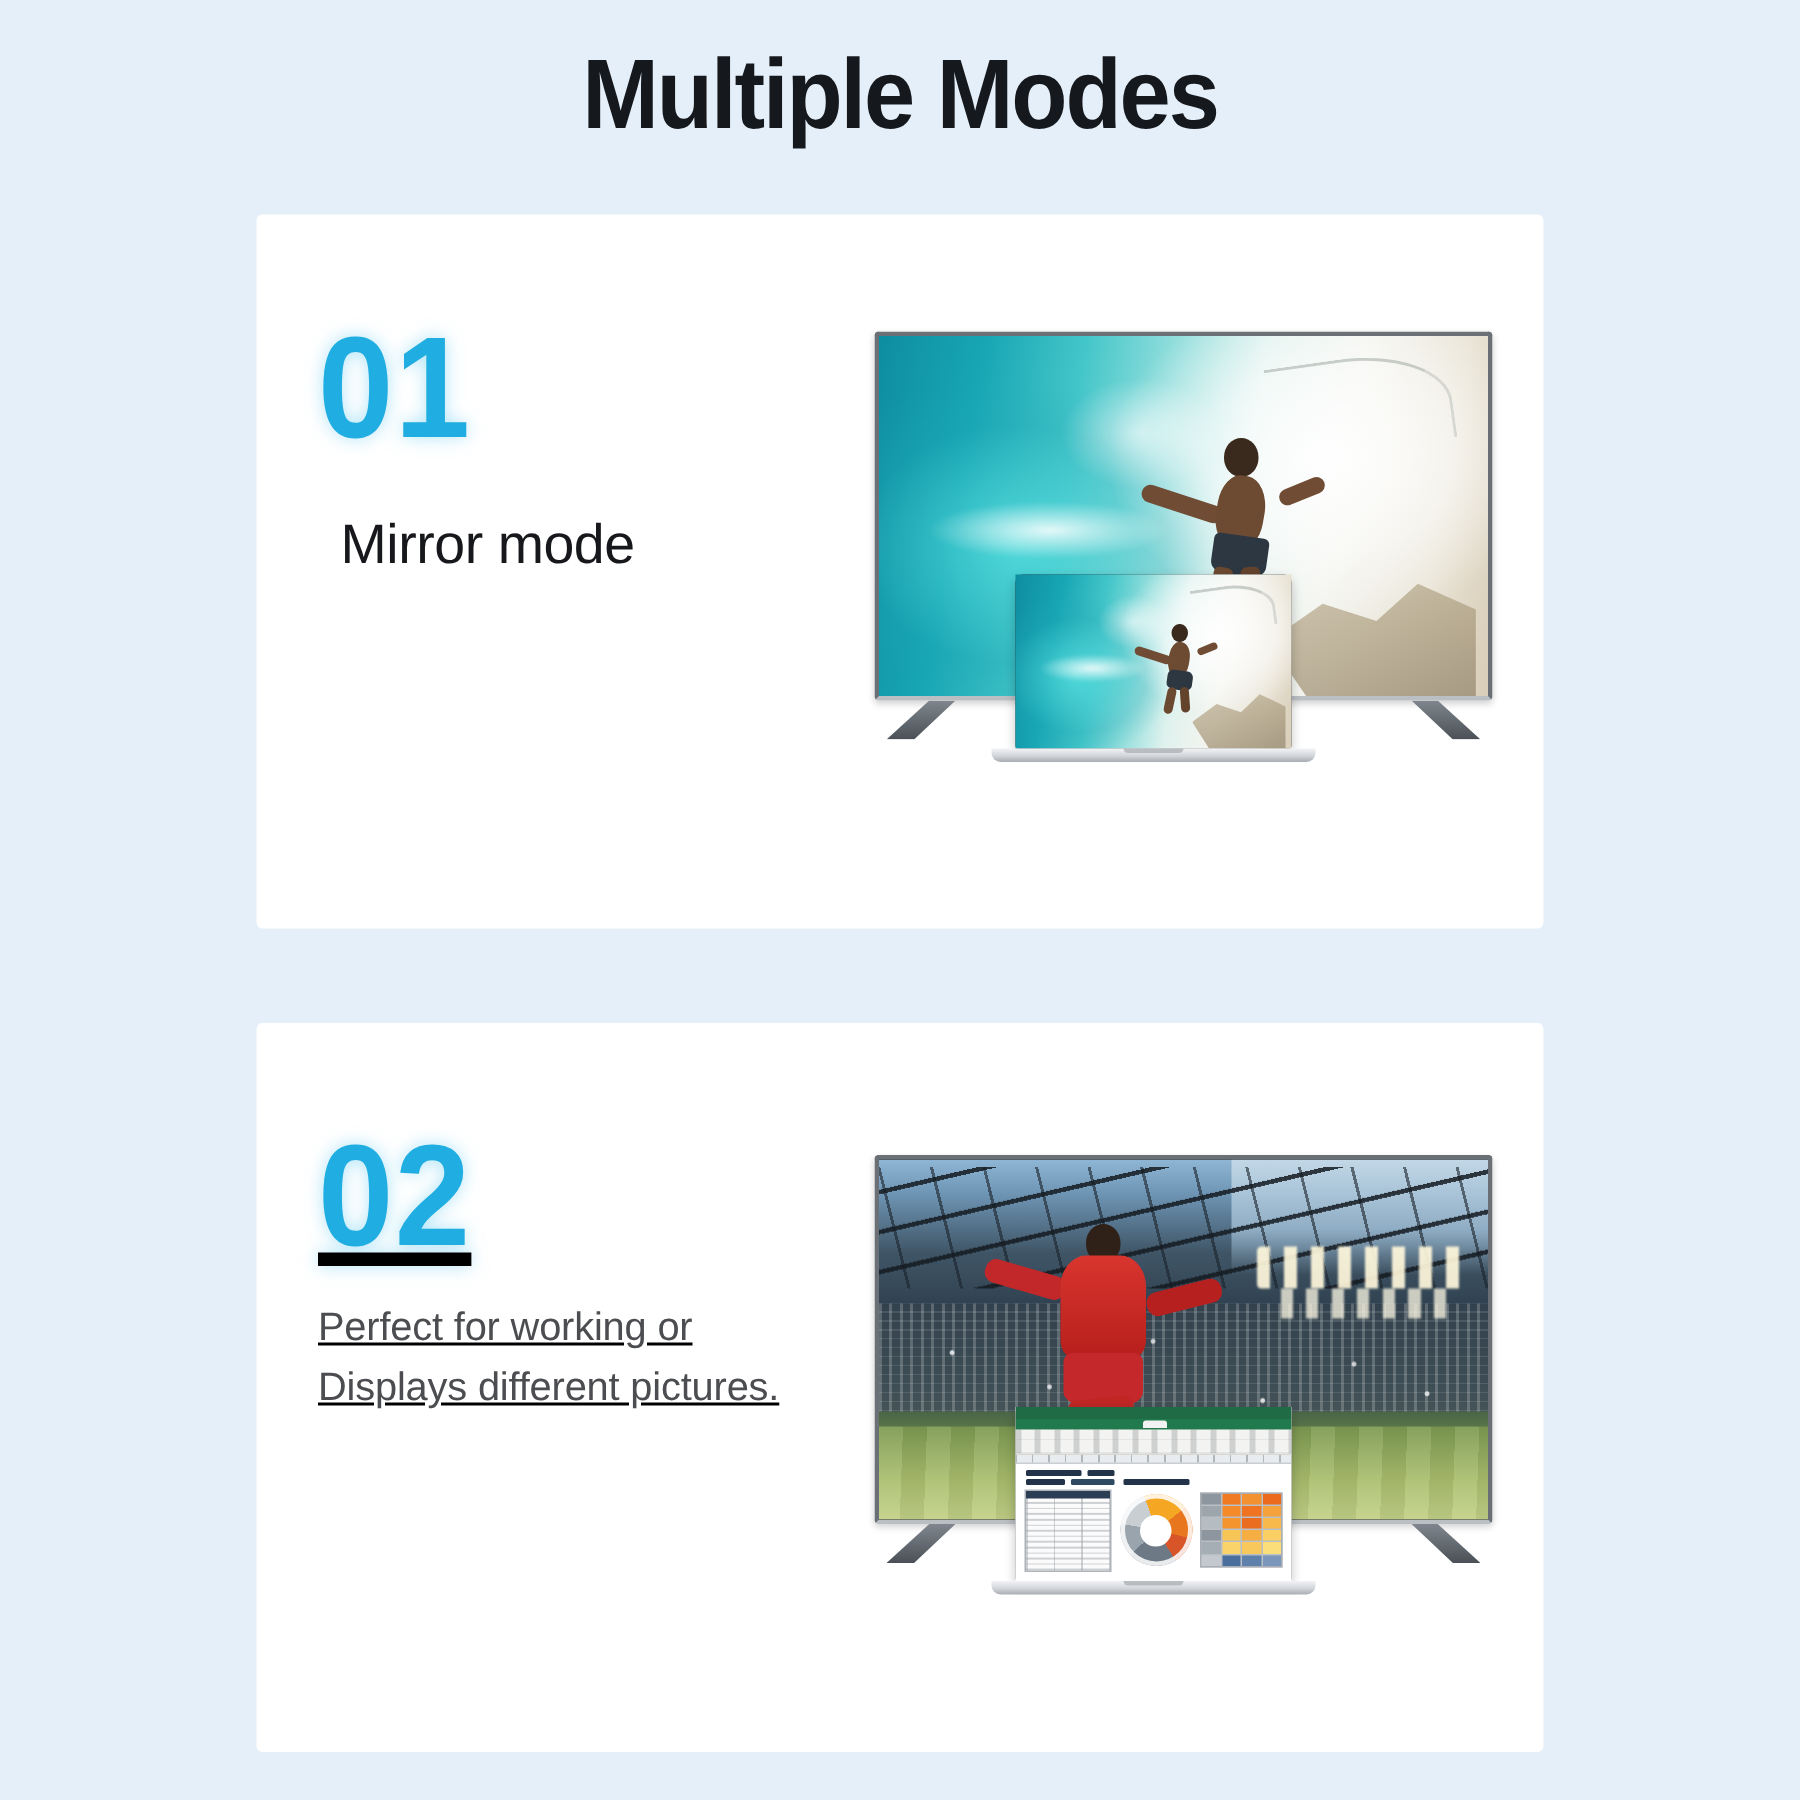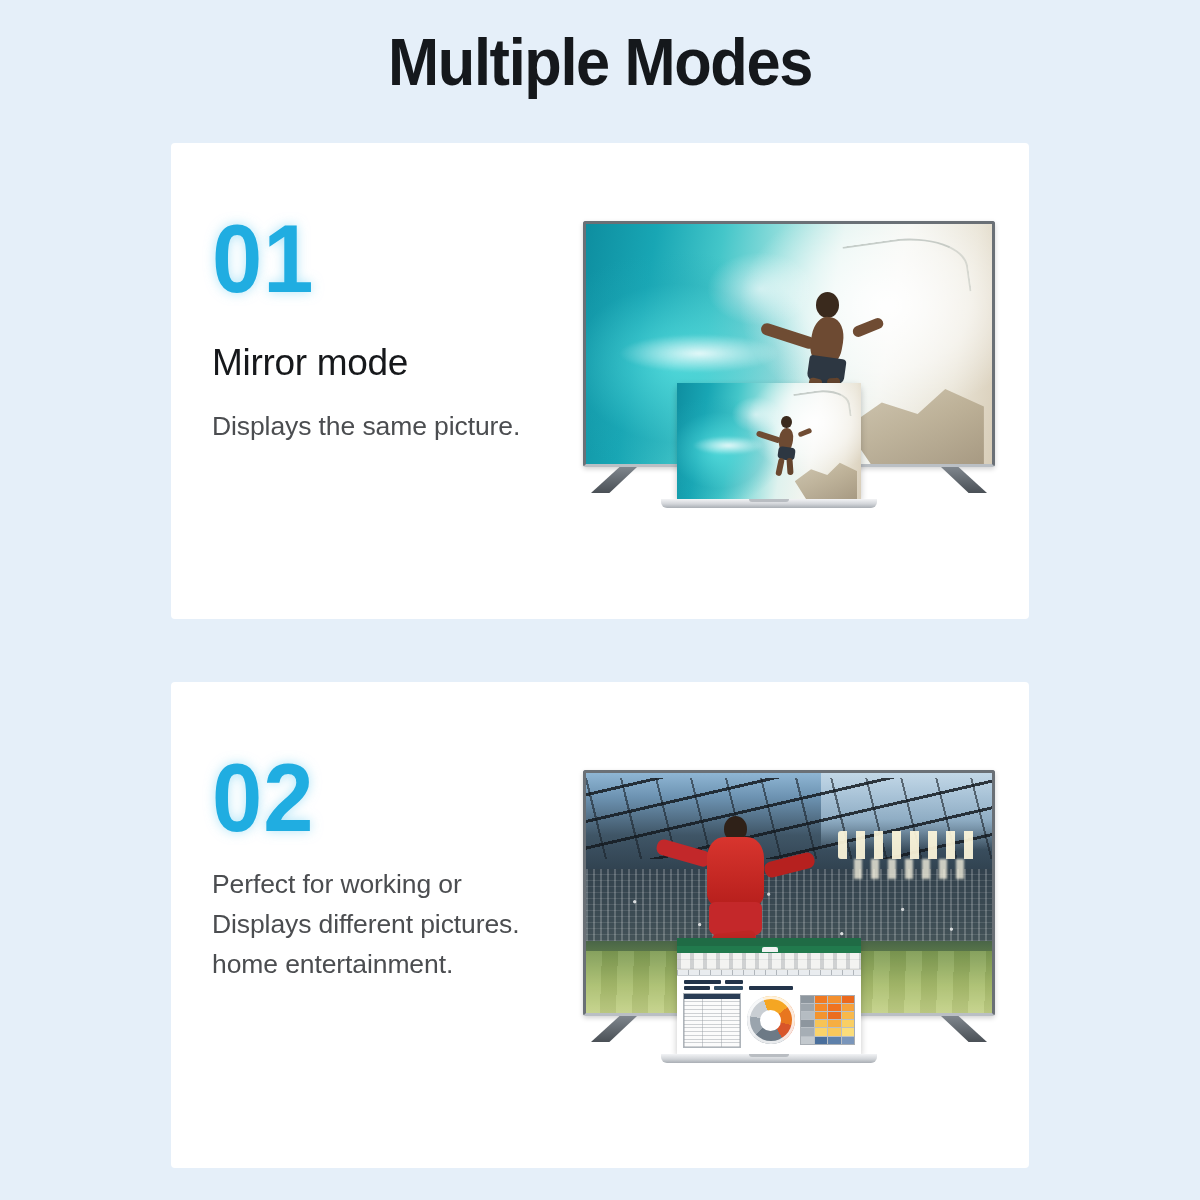--- a/index.html
+++ b/index.html
@@ -49,40 +49,41 @@
     height: 100%;
   }
 
   
   .text-col {
     position: absolute;
     left: 41px;
     width: 380px;
   }
   .card--one .text-col { top: 72px; }
-  .card--two .text-col { top: 72px; }
+  .card--two .text-col { top: 72px; text-decoration: underline; }
 
   .step-number {
     font-size: 96px;
     font-weight: 700;
     color: #20ade1;
     line-height: 0.92;
     letter-spacing: 1px;
     transform: scaleX(0.94);
     transform-origin: left center;
     text-shadow: 0 0 12px rgba(110, 205, 240, 0.55);
   }
 
   .mode-title {
     margin-top: 40px;
     font-size: 37px;
     font-weight: 400;
     color: #16181b;
     letter-spacing: -0.3px;
     line-height: 1.1;
+    margin-left: 15px;
   }
 
   .mode-desc {
     margin-top: 22px;
     font-size: 26.5px;
     font-weight: 400;
     color: #4b4d50;
     line-height: 40px;
     letter-spacing: -0.1px;
   }
@@ -601,21 +602,20 @@
 
 <section class="card card--one">
   <div class="card-inner">
 
     <div class="text-col">
       <div class="step-number">01</div>
 
       <h2 class="mode-title">Mirror mode</h2>
 
       <p class="mode-desc">
-        <span>Displays the same picture.</span>
       </p>
     </div>
 
     <div class="illus">
 
       <div class="tv">
         <div class="tv-frame">
           <div class="tv-screen">
             <div class="scene-wave">
               <div class="foam2"></div>
@@ -670,21 +670,20 @@
 <section class="card card--two">
   <div class="card-inner">
 
     <div class="text-col">
       <div class="step-number">02</div>
 
 
       <p class="mode-desc">
         <span>Perfect for working or</span>
         <span>Displays different pictures.</span>
-        <span>home entertainment.</span>
       </p>
     </div>
 
     <div class="illus">
 
       <div class="tv">
         <div class="tv-frame">
           <div class="tv-screen">
             <div class="scene-stadium">
               <div class="sky"></div>

